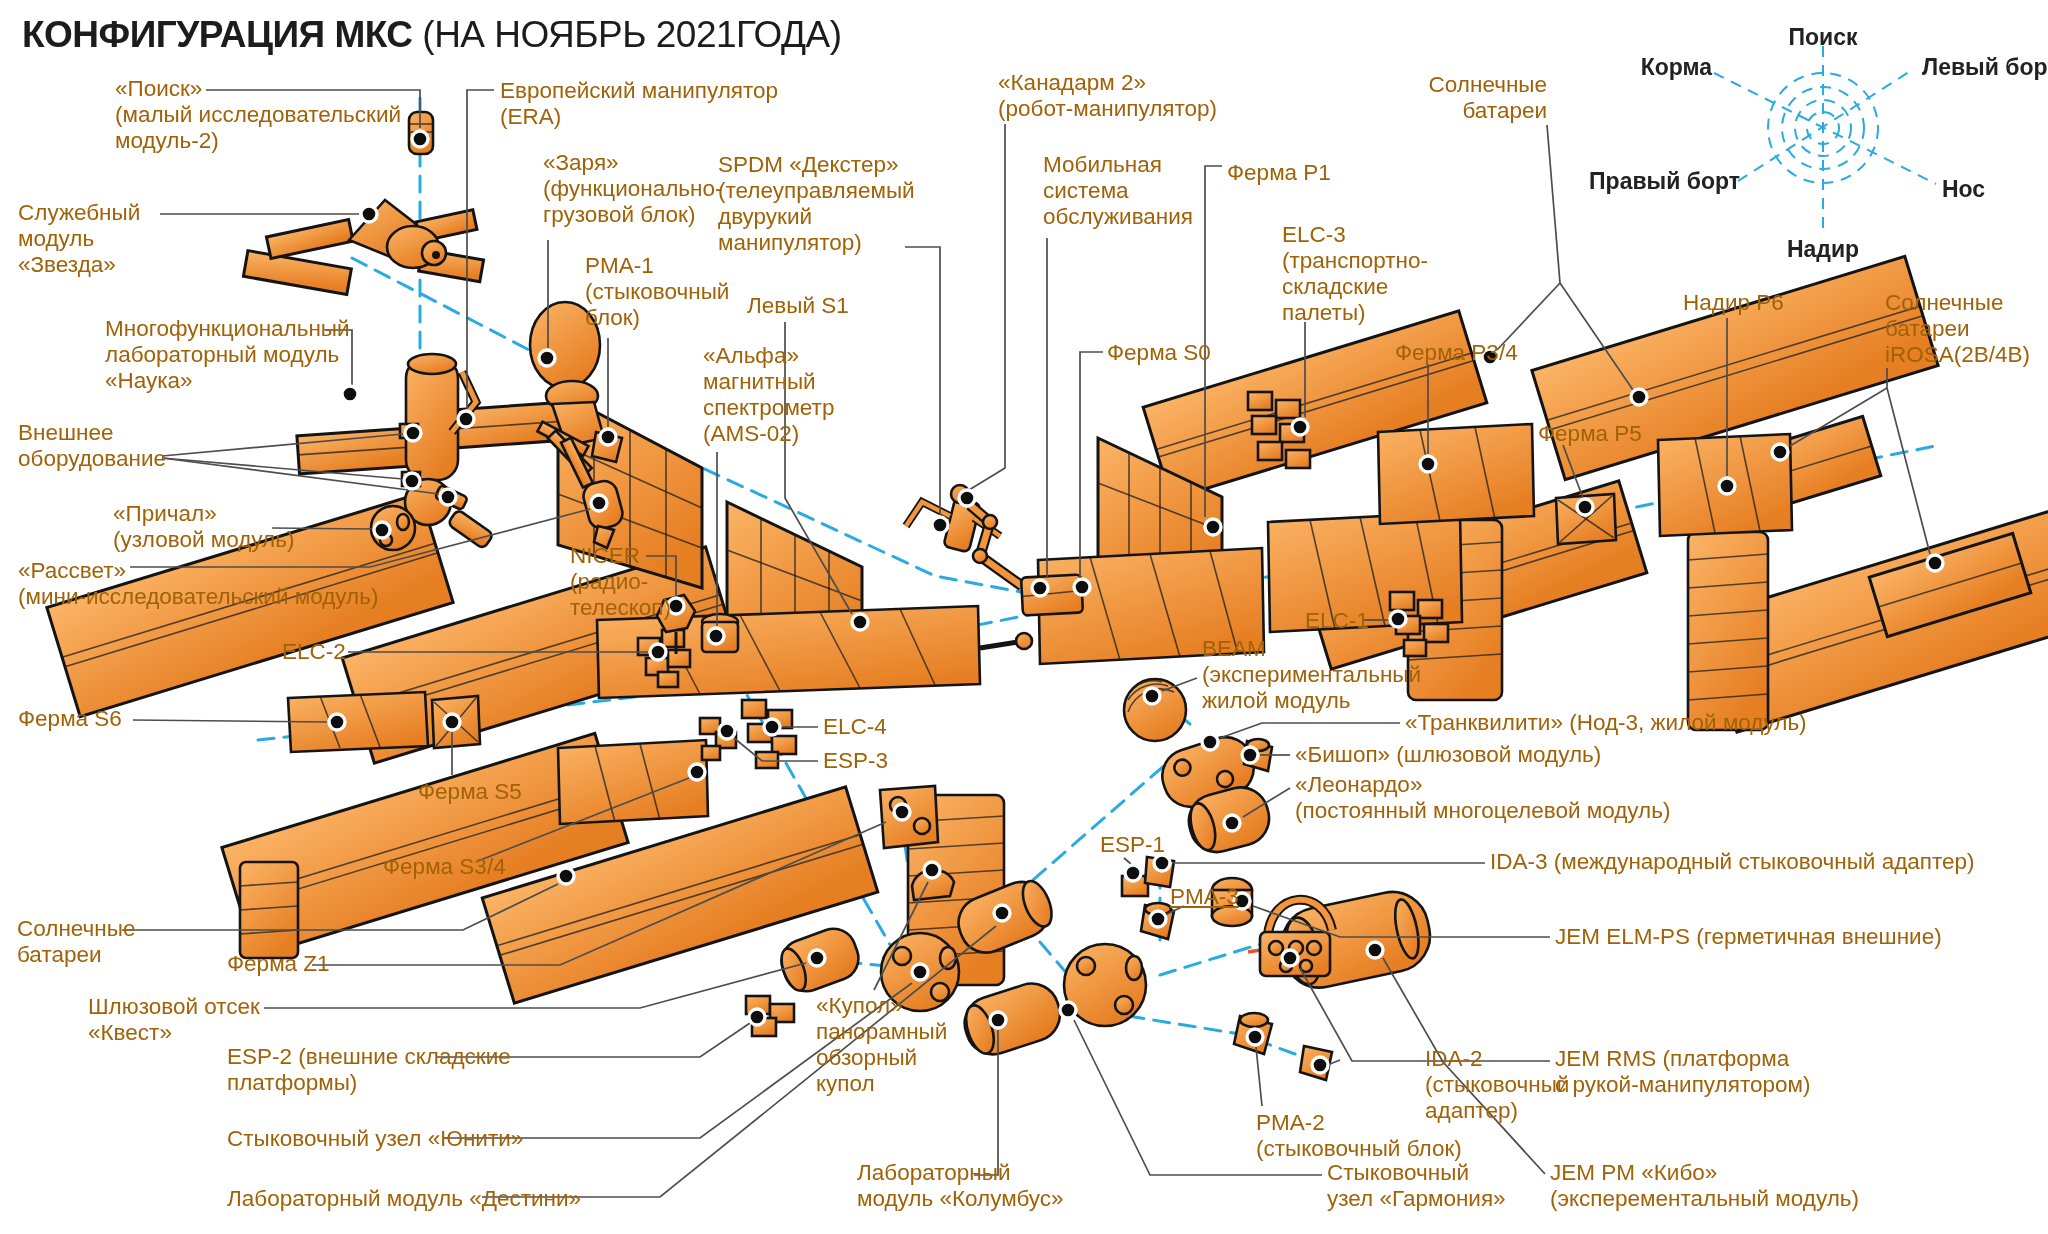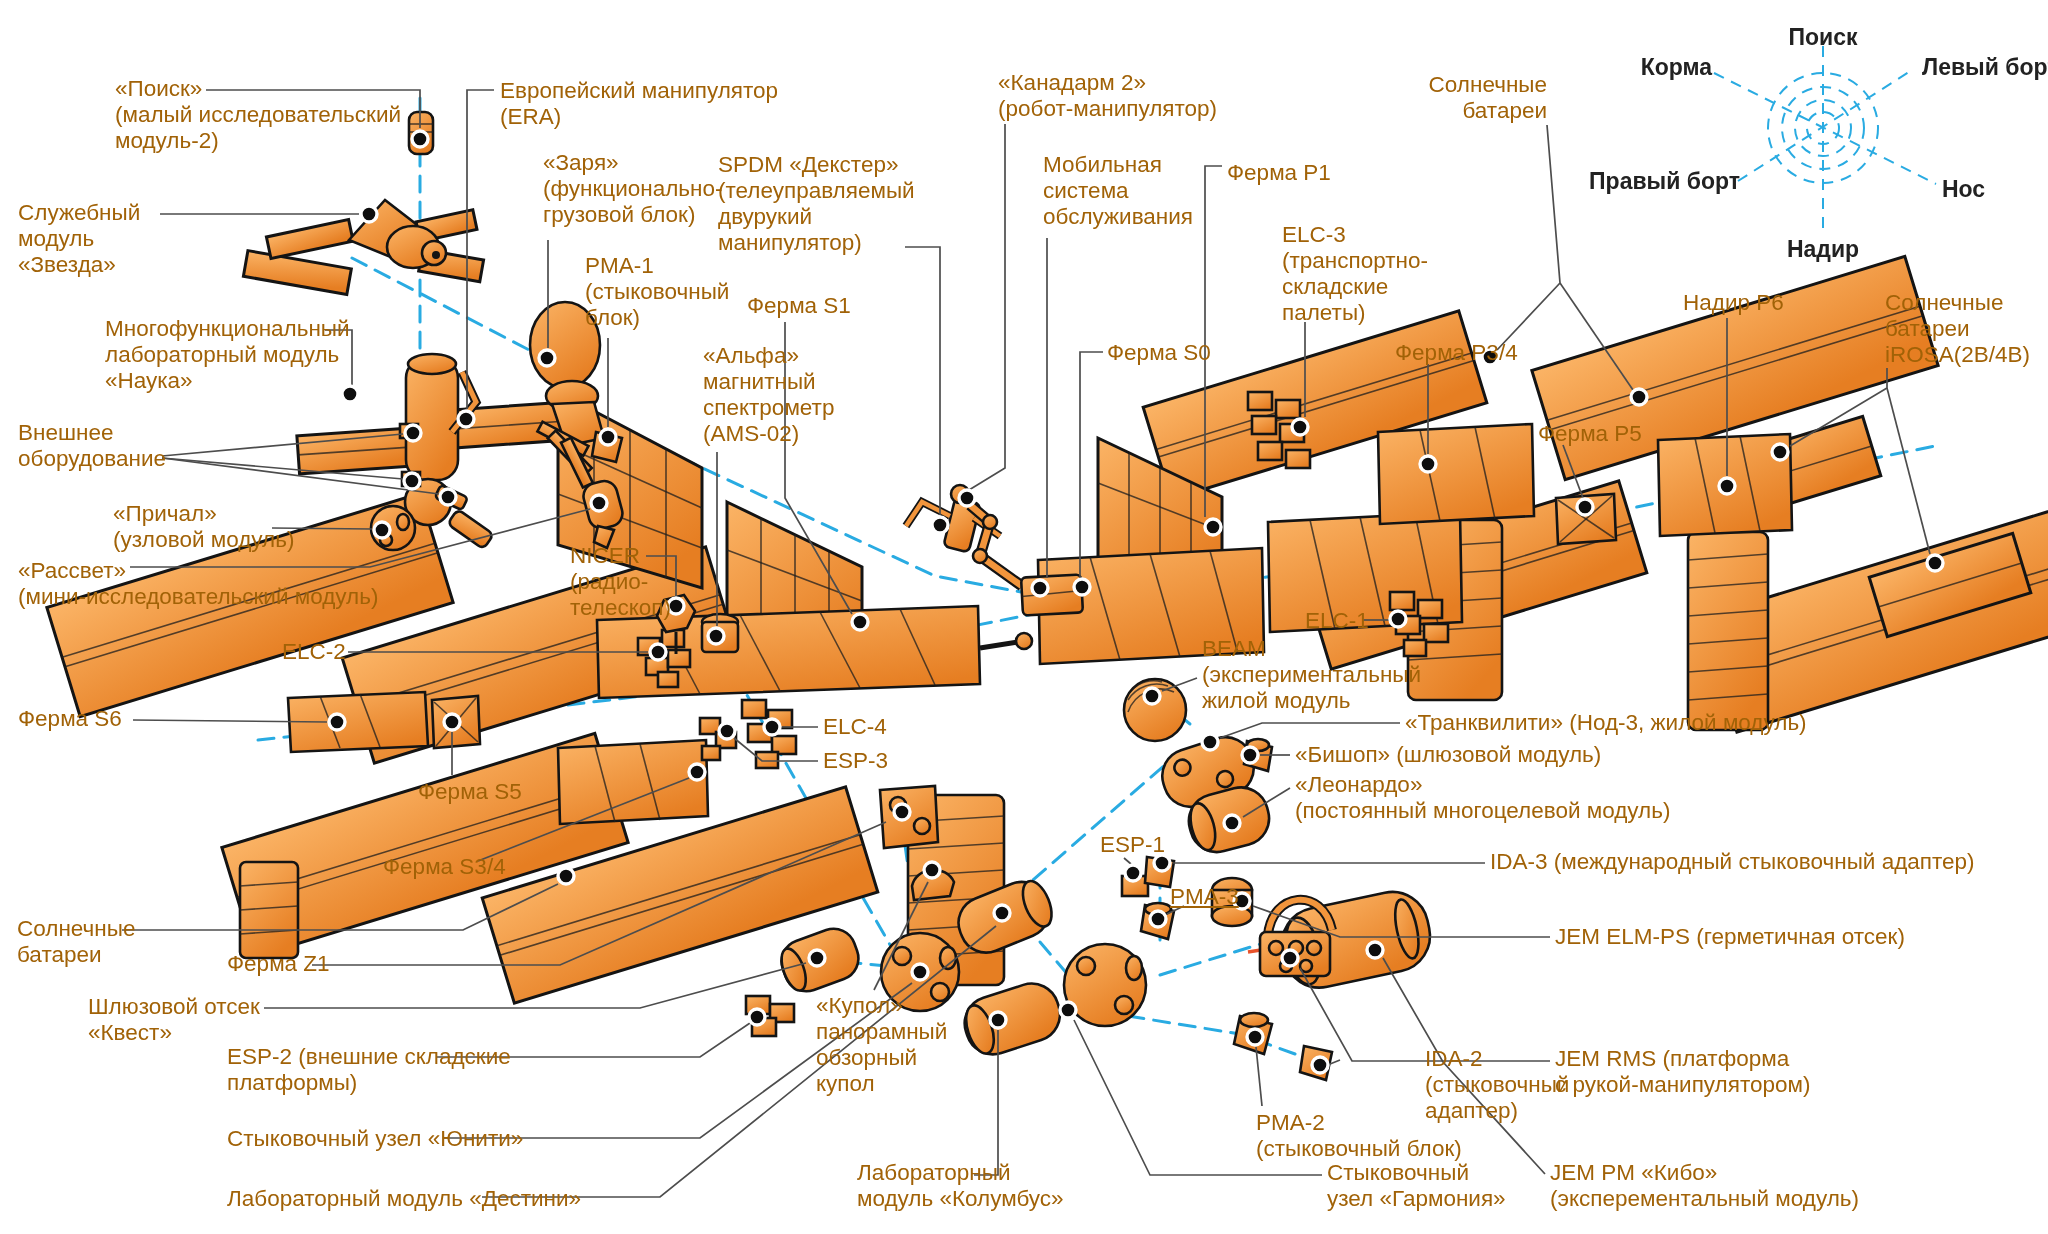--- a/index.html
+++ b/index.html
@@ -587,20 +587,23 @@
         <circle cx="817" cy="958" r="8" class="dot"></circle>
         <polyline points="436,1057 700,1057 750,1023" class="leader"></polyline>
         <circle cx="757" cy="1017" r="8" class="dot"></circle>
         <polyline points="444,1138 700,1138 912,983" class="leader"></polyline>
         <circle cx="920" cy="972" r="8" class="dot"></circle>
         <polyline points="482,1197 660,1197 996,926" class="leader"></polyline>
         <circle cx="1002" cy="913" r="8" class="dot"></circle>
       </g>
 </svg>
 
+<div class="title-row">
+  <span class="title-bold">КОНФИГУРАЦИЯ МКС</span><span class="title-reg"> (НА НОЯБРЬ 2021ГОДА)</span>
+</div>
 
 <div id="labels-layer">
       <div class="callout" style="top: 76px; left: 115px;">«Поиск»
 (малый исследовательский
 модуль-2)</div>
       <div class="callout" style="top: 78px; left: 500px;">Европейский манипулятор
 (ERA)</div>
       <div class="callout" style="top: 200px; left: 18px;">Служебный
 модуль
 «Звезда»</div>
@@ -620,21 +623,21 @@
 (стыковочный
 блок)</div>
       <div class="callout" style="top: 343px; left: 703px;">«Альфа»
 магнитный
 спектрометр
 (AMS-02)</div>
       <div class="callout" style="top: 152px; left: 718px;">SPDM «Декстер»
 (телеуправляемый
 двурукий
 манипулятор)</div>
-      <div class="callout" style="top: 293px; left: 747px;">Ферма S1</div>
+      <div class="callout" style="top: 293px; left: 747px;">Левый S1</div>
       <div class="callout" style="top: 70px; left: 998px;">«Канадарм 2»
 (робот-манипулятор)</div>
       <div class="callout" style="top: 152px; left: 1043px;">Мобильная
 система
 обслуживания</div>
       <div class="callout" style="top: 340px; left: 1107px;">Ферма S0</div>
       <div class="callout" style="top: 152px; left: 1227px; margin-top: 8px;">Ферма P1</div>
       <div class="callout" style="top: 72px; right: 501px; text-align: right;">Солнечные
 батареи</div>
       <div class="callout" style="top: 222px; left: 1282px;">ELC-3
@@ -660,21 +663,21 @@
       <div class="callout" style="top: 636px; left: 1202px;">BEAM
 (экспериментальный
 жилой модуль</div>
       <div class="callout" style="top: 710px; left: 1405px;">«Транквилити» (Нод-3, жилой модуль)</div>
       <div class="callout" style="top: 742px; left: 1295px;">«Бишоп» (шлюзовой модуль)</div>
       <div class="callout" style="top: 772px; left: 1295px;">«Леонардо»
 (постоянный многоцелевой модуль)</div>
       <div class="callout" style="top: 849px; left: 1490px;">IDA-3 (международный стыковочный адаптер)</div>
       <div class="callout" style="top: 832px; left: 1100px;">ESP-1</div>
       <div class="callout" style="top: 884px; left: 1170px; text-decoration: underline;">PMA-3</div>
-      <div class="callout" style="top: 924px; left: 1555px;">JEM ELM-PS (герметичная отсек)</div>
+      <div class="callout" style="top: 924px; left: 1555px;">JEM ELM-PS (герметичная внешние)</div>
       <div class="callout" style="top: 1046px; left: 1555px;">JEM RMS (платформа
 с рукой-манипулятором)</div>
       <div class="callout" style="top: 1160px; left: 1550px;">JEM PM «Кибо»
 (эксперементальный модуль)</div>
       <div class="callout" style="top: 1046px; left: 1425px;">IDA-2
 (стыковочный
 адаптер)</div>
       <div class="callout" style="top: 1110px; left: 1232px; margin-left: 24px;">PMA-2
 (стыковочный блок)</div>
       <div class="callout" style="top: 1160px; left: 1327px;">Стыковочный

